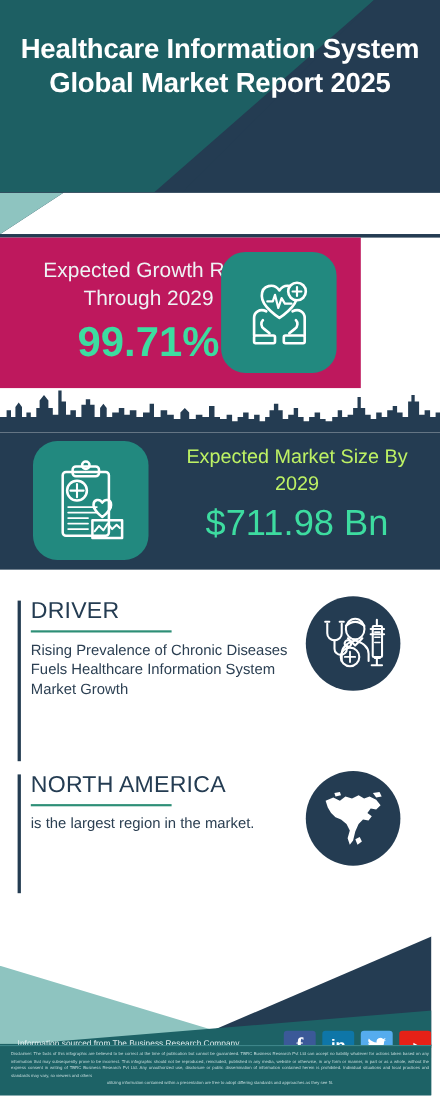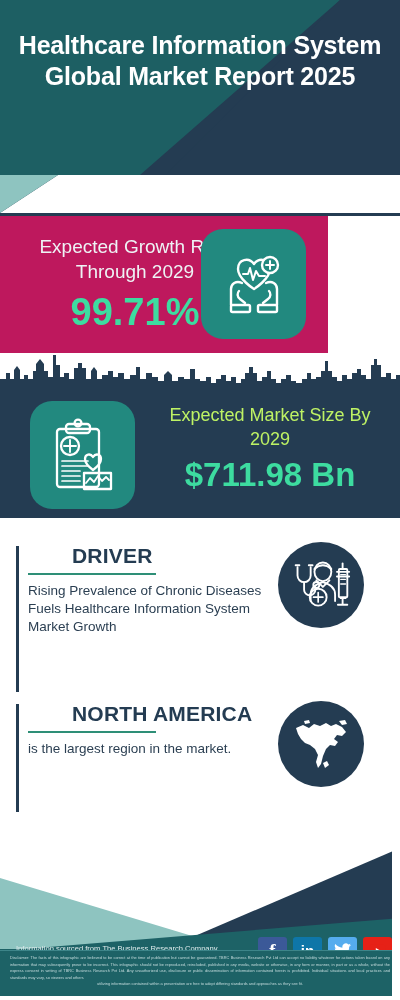--- a/index.html
+++ b/index.html
@@ -80,31 +80,31 @@
     position:relative; width:400px; height:125px; background:#243c52; overflow:hidden;
   }
   .market .icon-box-left {
     position:absolute; left:30px; top:8px;
     width:105px; height:108px;
     background:#22897f; border-radius:22px;
     display:flex; align-items:center; justify-content:center;
   }
   .market-text { position:absolute; left:148px; top:10px; width:244px; text-align:center; }
   .market-label { color:#bef264; font-size:18px; line-height:24px; }
-  .market-value { color:#3ddca0; font-size:33px; line-height:44px; font-weight:bold; margin-top:2px; }
+  .market-value { color:#3ddca0; font-size:33px; line-height:44px; font-weight:normal; margin-top:2px; }
 
   
   .cards { position:relative; width:400px; height:318px; background:#ffffff; overflow:hidden; }
   .card { position:relative; width:400px; }
   .card-bar {
     position:absolute; left:16px; width:3px; background:#243c52;
   }
   .card-body { position:absolute; left:28px; width:236px; }
   .card-title {
-    color:#243c52; font-size:21px; font-weight:bold; line-height:26px; letter-spacing:0.2px;margin-left:44px;
+    color:#243c52; font-size:21px; font-weight:normal; line-height:26px; letter-spacing:0.2px;
   }
   .card-rule { width:128px; height:2px; background:#2e8f77; margin:4px 0 7px 0; }
   .card-text {
     color:#2b3f52; font-size:13.5px; line-height:18px; font-weight:normal;
   }
   .card-icon {
     position:absolute; width:86px; height:86px; border-radius:50%;
     background:#243c52; display:flex; align-items:center; justify-content:center;
   }
 

